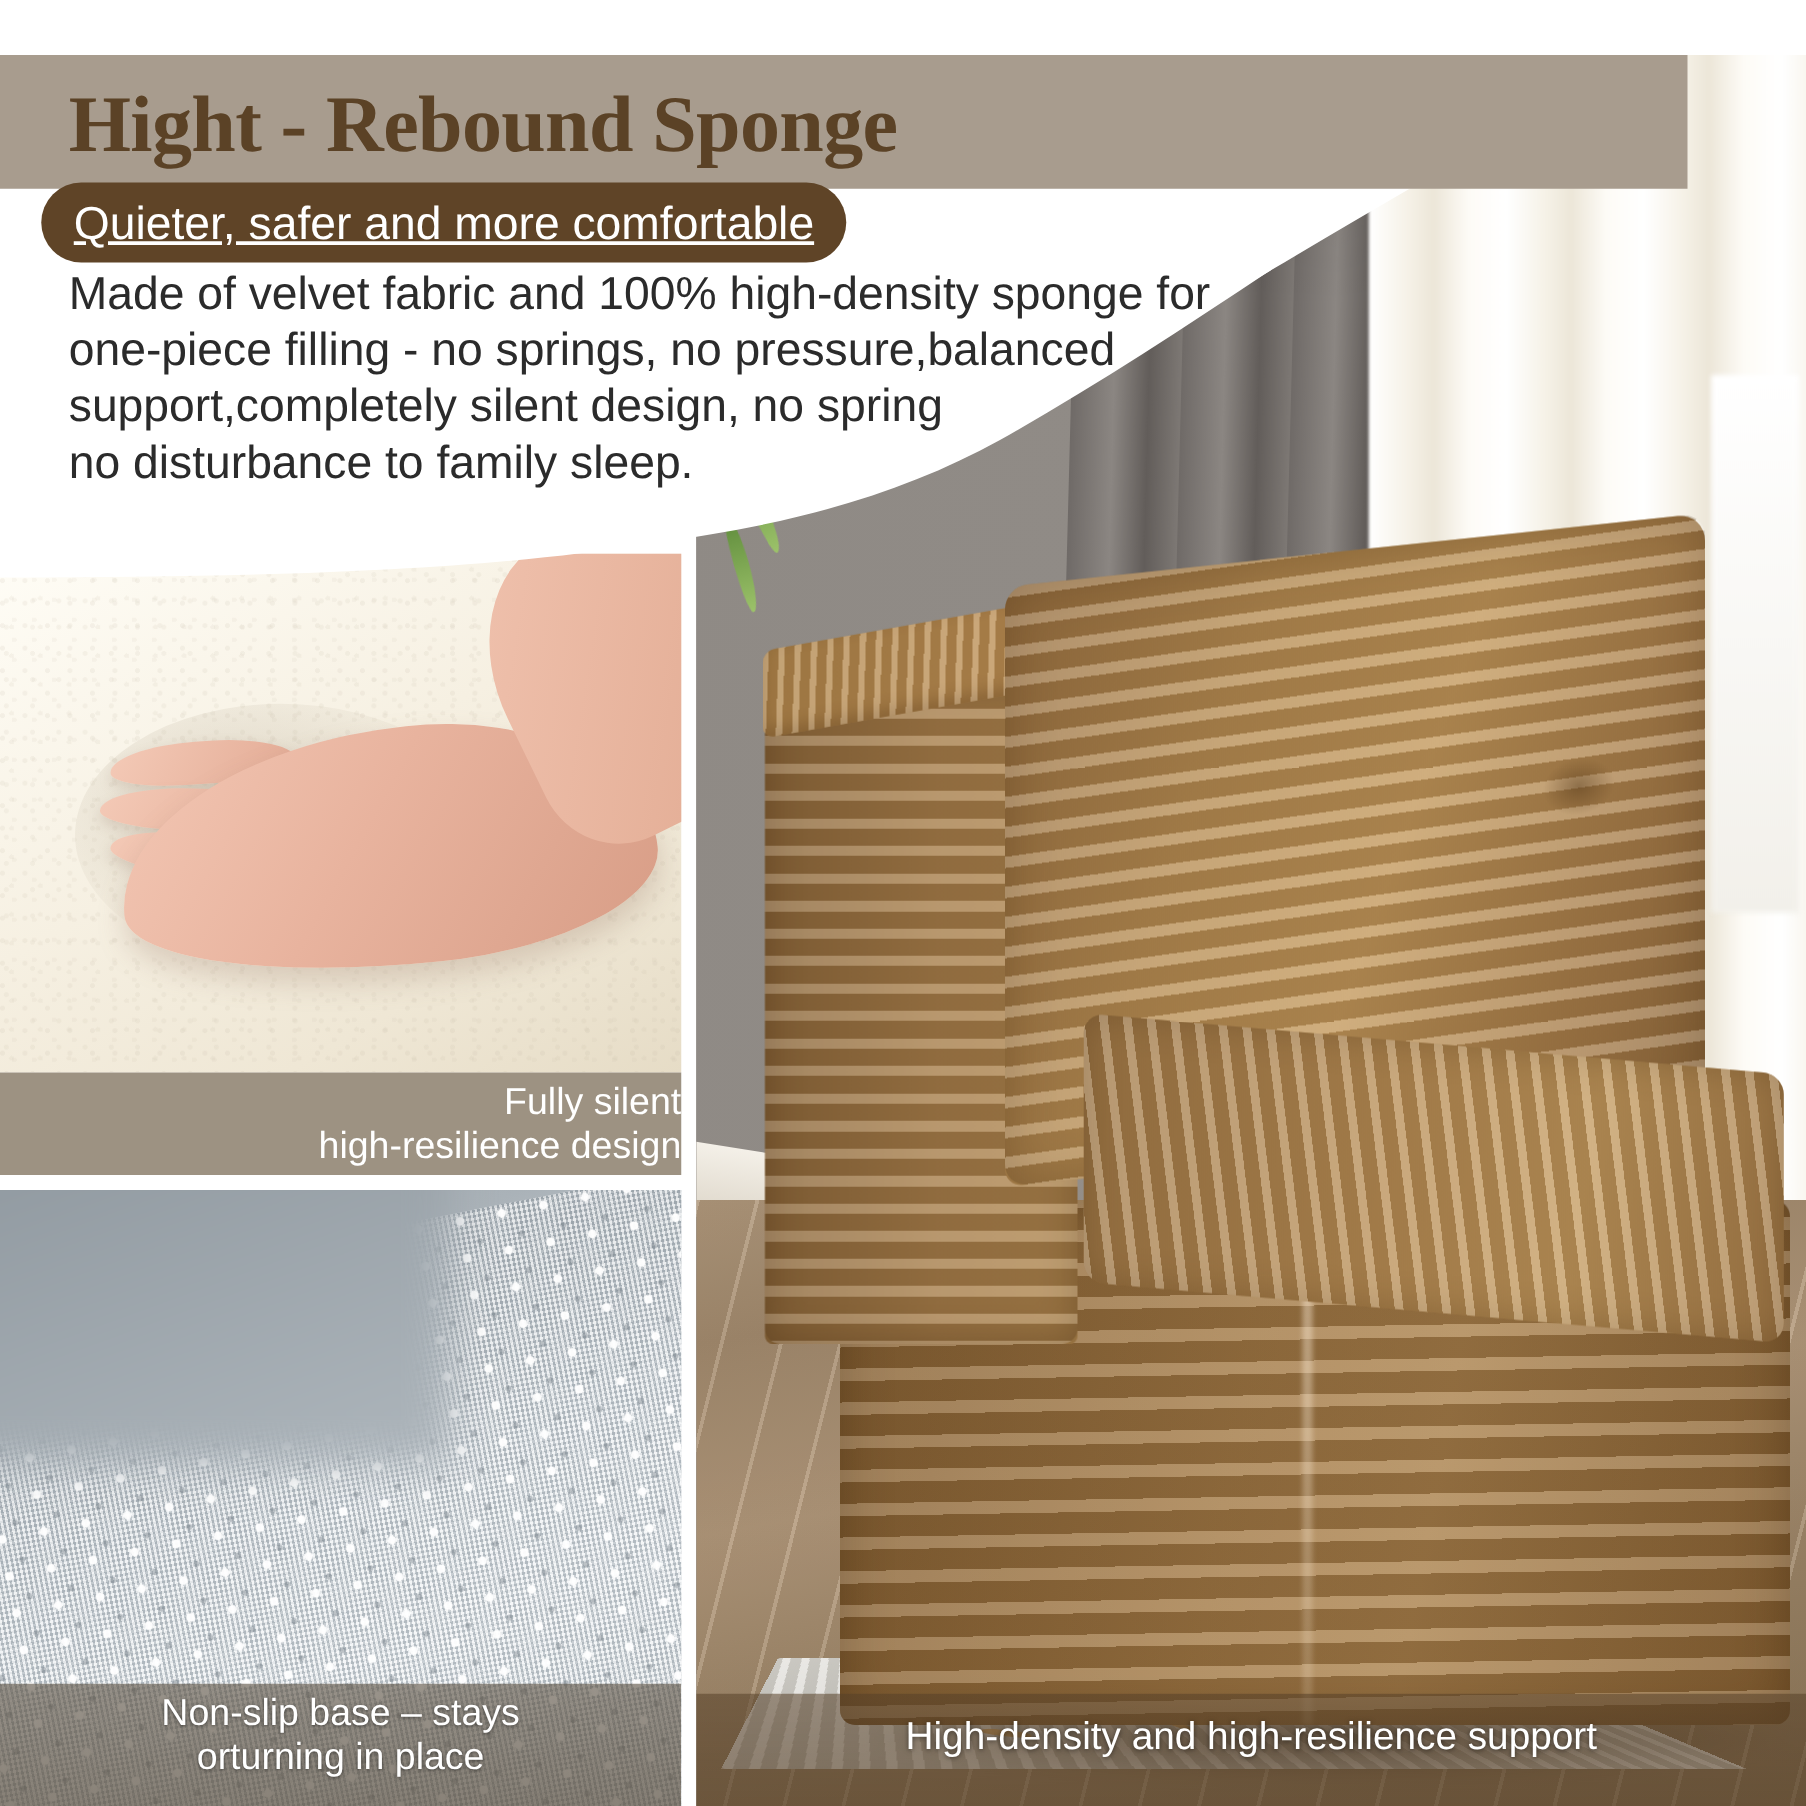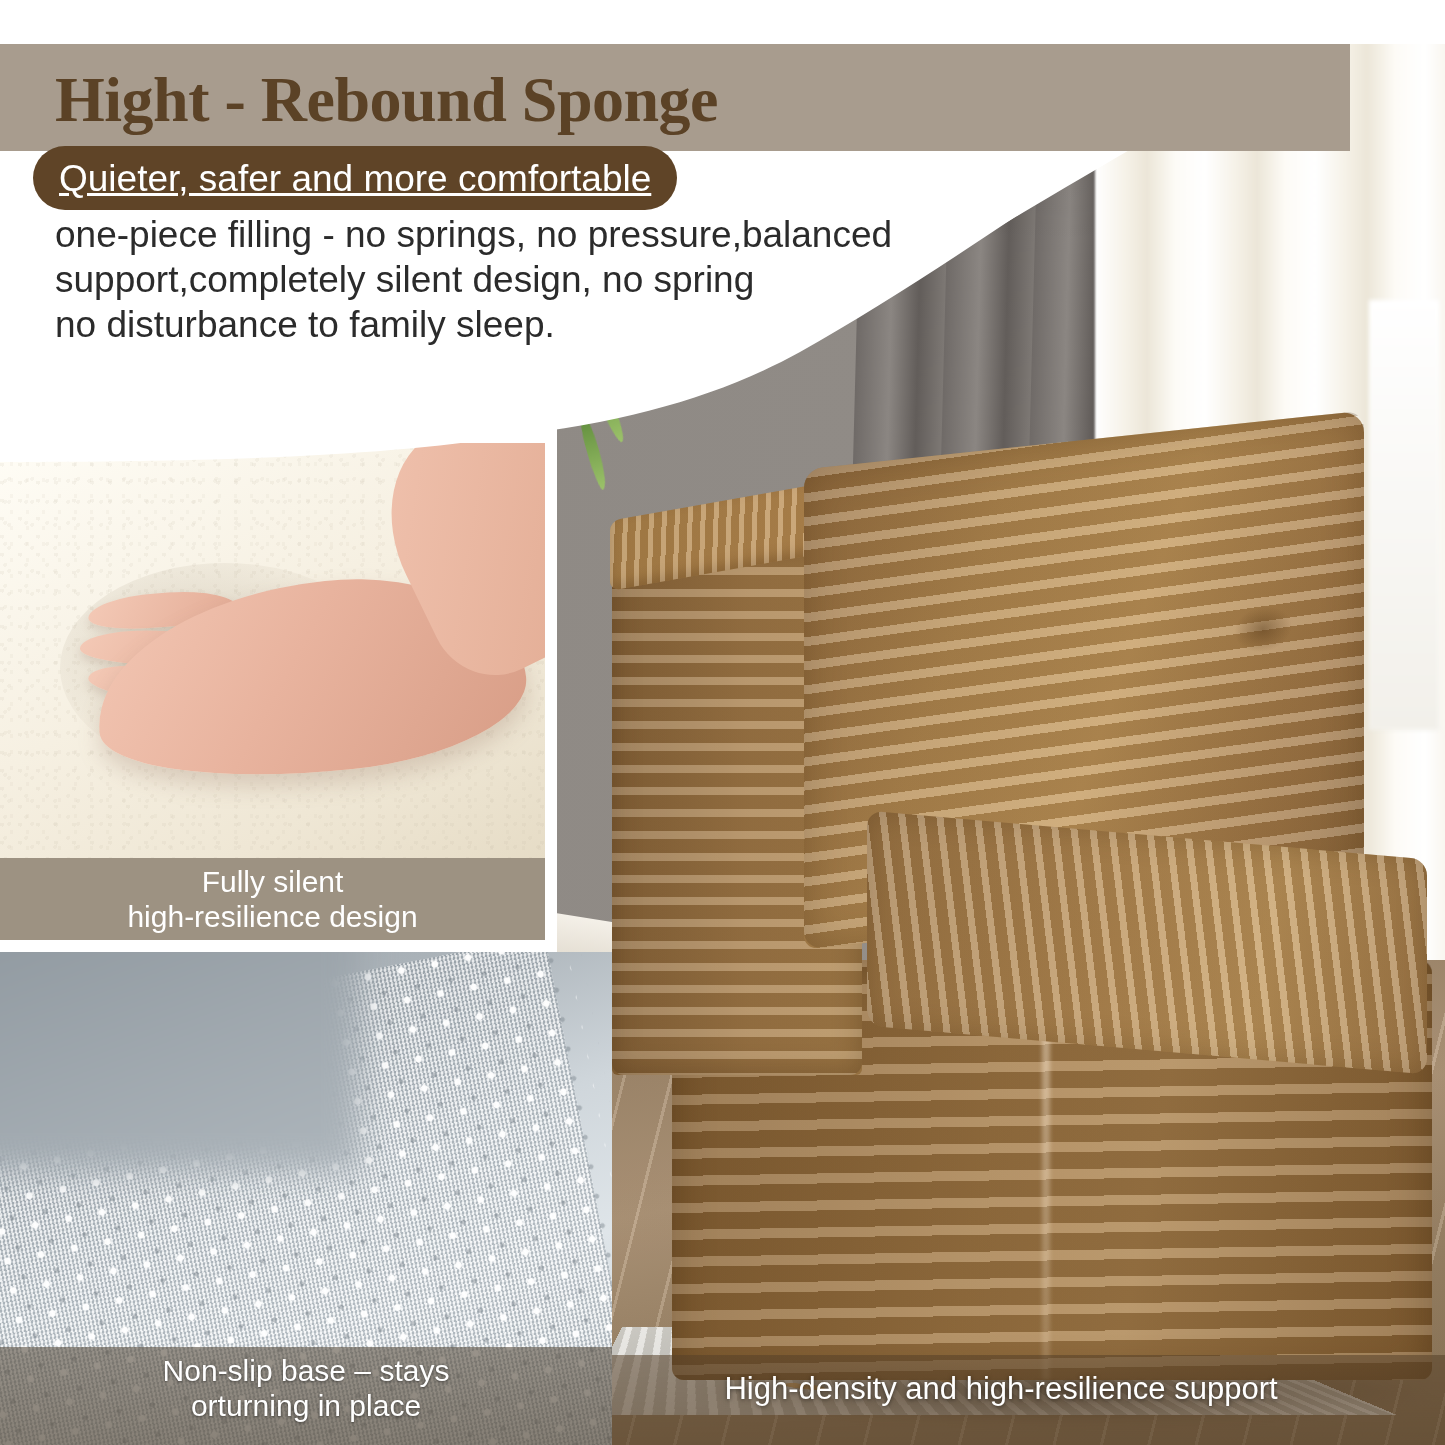--- a/index.html
+++ b/index.html
@@ -87,24 +87,24 @@
   .hand{position:absolute;left:95px;top:140px;width:430px;height:190px;
     background:linear-gradient(125deg,#f3c7b4,#e8b39e 45%,#dfa791 75%,#d89d86);
     border-radius:58% 46% 44% 60%/70% 64% 40% 34%;transform:rotate(-6deg);
     box-shadow:0 12px 22px rgba(150,120,100,.28);}
   .finger{position:absolute;background:linear-gradient(120deg,#f4cab7,#e3ab95);border-radius:46% 46% 40% 40%/60% 60% 40% 40%;
     box-shadow:0 5px 10px rgba(150,120,100,.22);}
   .arm{position:absolute;left:400px;top:-30px;width:210px;height:250px;
     background:linear-gradient(125deg,#f0c2ae,#e0a88f);border-radius:42% 38% 30% 30%/46% 40% 26% 26%;
     transform:rotate(-26deg);}
   .cap-band{position:absolute;left:0px;top:858px;width:545px;height:82px;background:#9d9282;}
-  .cap-band .cap-txt{position:absolute;left:0;right:0;top:6px;text-align:center;color:#ffffff;
+  .cap-band .cap-txt{position:absolute;left:0;right:0;top:6px;text-align:right;color:#ffffff;
     font-size:30px;line-height:35px;font-family:"Liberation Sans",sans-serif;}
 
-  .photo-grip{position:absolute;left:0px;top:952px;width:612px;height:493px;overflow:hidden;
+  .photo-grip{position:absolute;left:0px;top:952px;width:545px;height:493px;overflow:hidden;
     background:linear-gradient(160deg,#9aa2a8 0%,#aab2b8 22%,#cfd6db 48%,#dfe5e9 70%,#cbd2d7 100%);}
   .grip-knit{position:absolute;left:-40px;top:40px;width:640px;height:520px;transform:rotate(-11deg);
     background:repeating-linear-gradient(90deg,rgba(255,255,255,.55) 0 2px,rgba(140,150,158,.35) 2px 4px),
                repeating-linear-gradient(0deg,rgba(255,255,255,.35) 0 2px,rgba(130,140,148,.25) 2px 4px);}
   .grip-blur{position:absolute;left:-60px;top:-40px;width:420px;height:260px;
     background:linear-gradient(160deg,#8e979e,#aeb6bc);filter:blur(16px);}
   .grip-dots{position:absolute;left:-40px;top:30px;width:660px;height:540px;transform:rotate(-11deg);
     background-image:radial-gradient(circle,rgba(255,255,255,.95) 0 3px,rgba(255,255,255,0) 4px);
     background-size:34px 30px;}
   .grip-dots2{position:absolute;left:-24px;top:46px;width:660px;height:540px;transform:rotate(-11deg);
@@ -232,18 +232,19 @@
 
   <div class="edge-top"></div>
   <div class="hdr-band"></div>
   <div class="hdr-title">Hight - Rebound Sponge</div>
 
   <div class="hdr-pill">
     <span>Quieter, safer and more comfortable</span>
   </div>
 
   <div class="hdr-body">
+    <div>Made of velvet fabric and 100% high-density sponge for</div>
     <div>one-piece filling - no springs, no pressure,balanced</div>
     <div>support,completely silent design, no spring</div>
     <div>no disturbance to family sleep.</div>
   </div>
 
 </div>
 
 </body></html>

